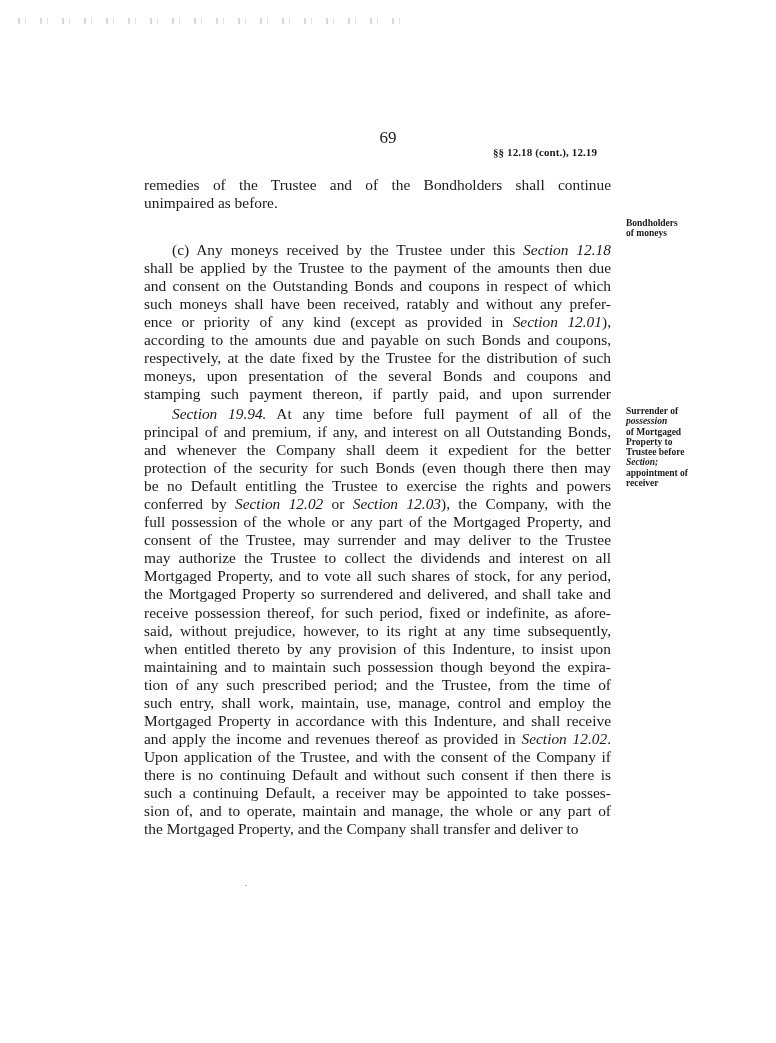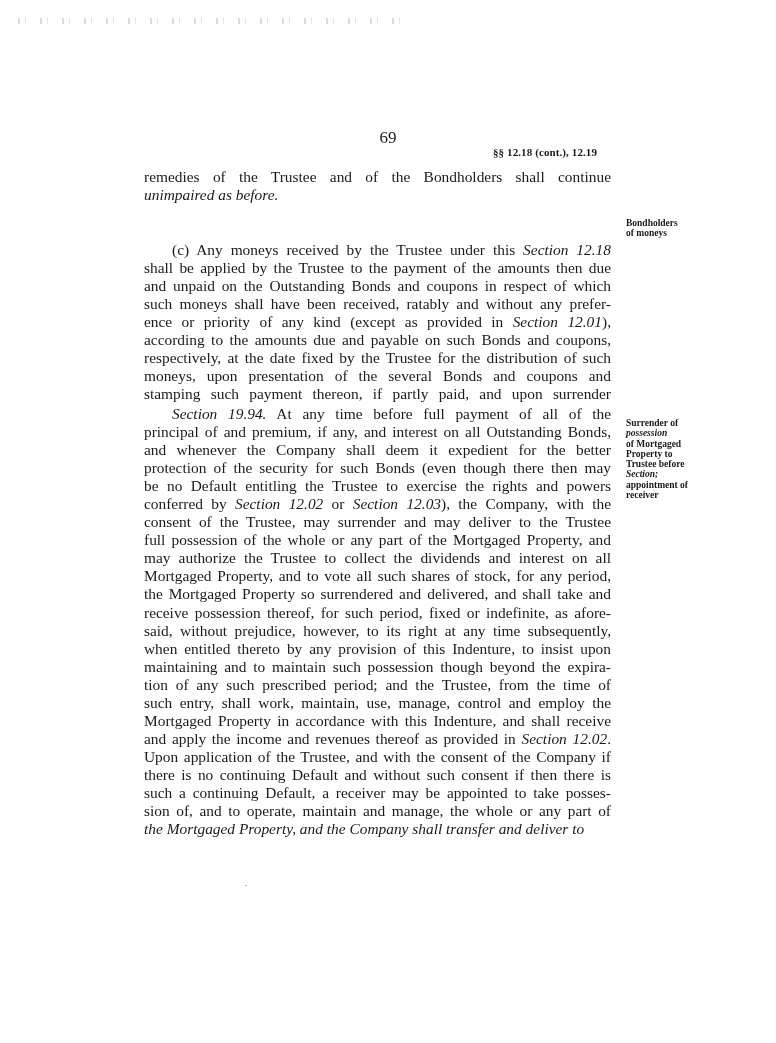--- a/index.html
+++ b/index.html
@@ -5,57 +5,57 @@
   html, body { margin:0; padding:0; background:#ffffff; }
   body { width:776px; height:1043px; position:relative; overflow:hidden; font-family:"Liberation Serif", "DejaVu Serif", serif; color:#1a1a1a; }
   .scan-noise { position:absolute; top:18px; left:18px; width:385px; height:6px;
     background: repeating-linear-gradient(90deg, #bbb 0 2px, transparent 2px 7px, #ccc 7px 8px, transparent 8px 22px);
     opacity:0.55; }
   .page-number { position:absolute; top:128px; left:0; width:776px; text-align:center; padding-left:0; font-size:17px;margin-left:12px; }
   .page-number span { position:relative; left:-12px; }
   .running-head { position:absolute; top:146px; left:493px; font-size:11px; font-weight:bold; letter-spacing:0.1px; }
   .body-text { position:absolute; left:144px; width:467px; font-size:15.4px; line-height:18.05px; text-align:justify; }
   .line { display:block; text-align:justify; text-align-last:justify; white-space:nowrap; }
-  .line.last { text-align-last:left;font-style:italic; }
+  .line.last { text-align-last:left; }
   .margin-note { position:absolute; left:626px; font-size:9.5px; font-weight:bold; line-height:10.3px; width:80px; }
   em { font-style:italic; }
   .speck { position:absolute; width:2px; height:1px; background:#bbb; }
 </style>
 </head>
 <body>
 
 <div class="scan-noise"></div>
 
 <div class="page-number"><span>69</span></div>
 <div class="running-head">§§ 12.18 (cont.), 12.19</div>
 
-<div class="body-text" id="para-0" style="top:168px;">
+<div class="body-text" id="para-0" style="top:176px;">
     <span class="line">remedies of the Trustee and of the Bondholders shall continue</span>
     <span class="line last">unimpaired as before.</span>
   </div>
 <div class="body-text" id="para-1" style="top:212px;">
     <span class="line" style="padding-left: 28px; margin-top: 29px;">(c) Any moneys received by the Trustee under this <em>Section 12.18</em></span>
     <span class="line">shall be applied by the Trustee to the payment of the amounts then due</span>
-    <span class="line">and unpaid on the Outstanding Bonds and coupons in respect of which</span>
+    <span class="line">and consent on the Outstanding Bonds and coupons in respect of which</span>
     <span class="line">such moneys shall have been received, ratably and without any prefer-</span>
     <span class="line">ence or priority of any kind (except as provided in <em>Section 12.01</em>),</span>
     <span class="line">according to the amounts due and payable on such Bonds and coupons,</span>
     <span class="line">respectively, at the date fixed by the Trustee for the distribution of such</span>
     <span class="line">moneys, upon presentation of the several Bonds and coupons and</span>
     <span class="line">stamping such payment thereon, if partly paid, and upon surrender</span>
   </div>
 <div class="body-text" id="para-2" style="top:405px;">
     <span class="line" style="padding-left: 28px;"><em>Section 19.94.</em> At any time before full payment of all of the</span>
     <span class="line">principal of and premium, if any, and interest on all Outstanding Bonds,</span>
     <span class="line">and whenever the Company shall deem it expedient for the better</span>
     <span class="line">protection of the security for such Bonds (even though there then may</span>
     <span class="line">be no Default entitling the Trustee to exercise the rights and powers</span>
     <span class="line">conferred by <em>Section 12.02</em> or <em>Section 12.03</em>), the Company, with the</span>
+    <span class="line">full possession of the whole or any part of the Mortgaged Property, and</span>
     <span class="line">consent of the Trustee, may surrender and may deliver to the Trustee</span>
-    <span class="line">full possession of the whole or any part of the Mortgaged Property, and</span>
     <span class="line">may authorize the Trustee to collect the dividends and interest on all</span>
     <span class="line">Mortgaged Property, and to vote all such shares of stock, for any period,</span>
     <span class="line">the Mortgaged Property so surrendered and delivered, and shall take and</span>
     <span class="line">receive possession thereof, for such period, fixed or indefinite, as afore-</span>
     <span class="line">said, without prejudice, however, to its right at any time subsequently,</span>
     <span class="line">when entitled thereto by any provision of this Indenture, to insist upon</span>
     <span class="line">maintaining and to maintain such possession though beyond the expira-</span>
     <span class="line">tion of any such prescribed period; and the Trustee, from the time of</span>
     <span class="line">such entry, shall work, maintain, use, manage, control and employ the</span>
     <span class="line">Mortgaged Property in accordance with this Indenture, and shall receive</span>
@@ -64,21 +64,21 @@
     <span class="line">there is no continuing Default and without such consent if then there is</span>
     <span class="line">such a continuing Default, a receiver may be appointed to take posses-</span>
     <span class="line">sion of, and to operate, maintain and manage, the whole or any part of</span>
     <span class="line last">the Mortgaged Property, and the Company shall transfer and deliver to</span>
   </div>
 
 <div class="margin-note" id="note-0" style="top:218px;">
     <div>Bondholders</div>
     <div>of moneys</div>
   </div>
-<div class="margin-note" id="note-1" style="top:418px;">
+<div class="margin-note" id="note-1" style="top:406px;">
     <div>Surrender of</div>
     <div><em>possession</em></div>
     <div>of Mortgaged</div>
     <div>Property to</div>
     <div>Trustee before</div>
     <div><em>Section;</em></div>
     <div>appointment of</div>
     <div>receiver</div>
   </div>
 

